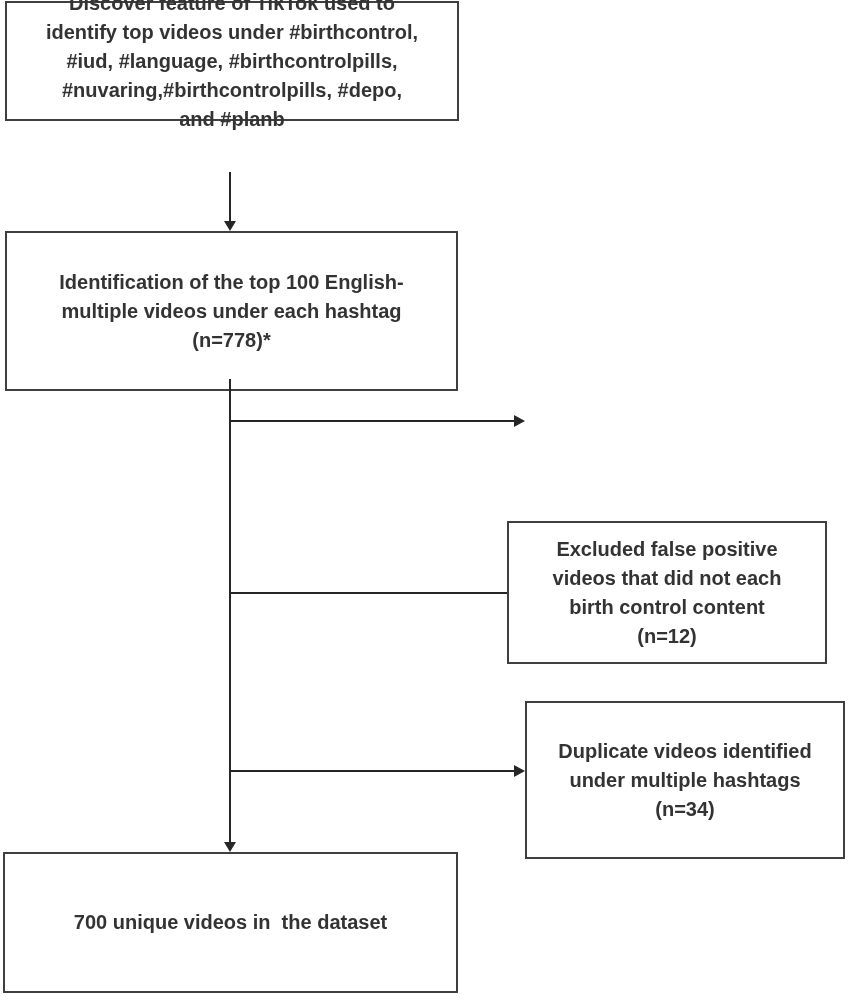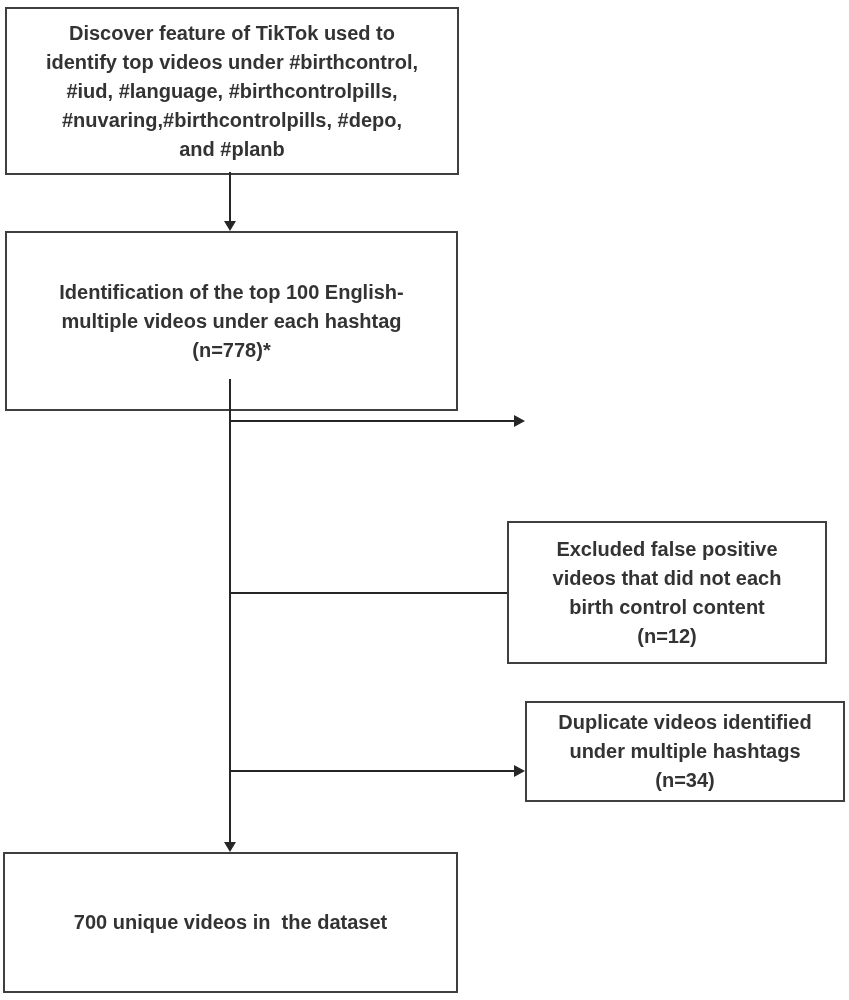--- a/index.html
+++ b/index.html
@@ -26,27 +26,27 @@
     justify-content:center;
     align-items:center;
     text-align:center;
     font-size:20px;
     font-weight:600;
     line-height:29px;
     box-sizing:border-box;
   }
   .line{white-space:pre;}
   
-  #box-discover      {left:5px;  top:7px;   width:454px; height:168px;}
-  #box-identification{left:5px;  top:231px; width:453px; height:180px;}
+  #box-discover      {left:5px;  top:1px;   width:454px; height:120px;}
+  #box-identification{left:5px;  top:231px; width:453px; height:160px;}
   #box-final         {left:3px;  top:852px; width:455px; height:141px;justify-content:center;}
   
   #box-excluded-taken-down    {left:525px; top:349px; width:320px; height:146px;}
   #box-excluded-false-positive{left:507px; top:521px; width:320px; height:143px;}
-  #box-duplicate              {left:525px; top:701px; width:320px; height:101px;}
+  #box-duplicate              {left:525px; top:701px; width:320px; height:158px;}
   
   .vline,.hline{position:absolute;background:var(--arrow);}
   .vline{width:2px;}
   .hline{height:2px;}
   #line-top   {left:229px; top:172px; height:52px;}
   #line-spine {left:229px; top:379px; height:465px;}
   #line-branch1{left:230px; top:420px; width:285px;}
   #line-branch2{left:230px; top:592px; width:285px;}
   #line-branch3{left:230px; top:770px; width:285px;}
   

